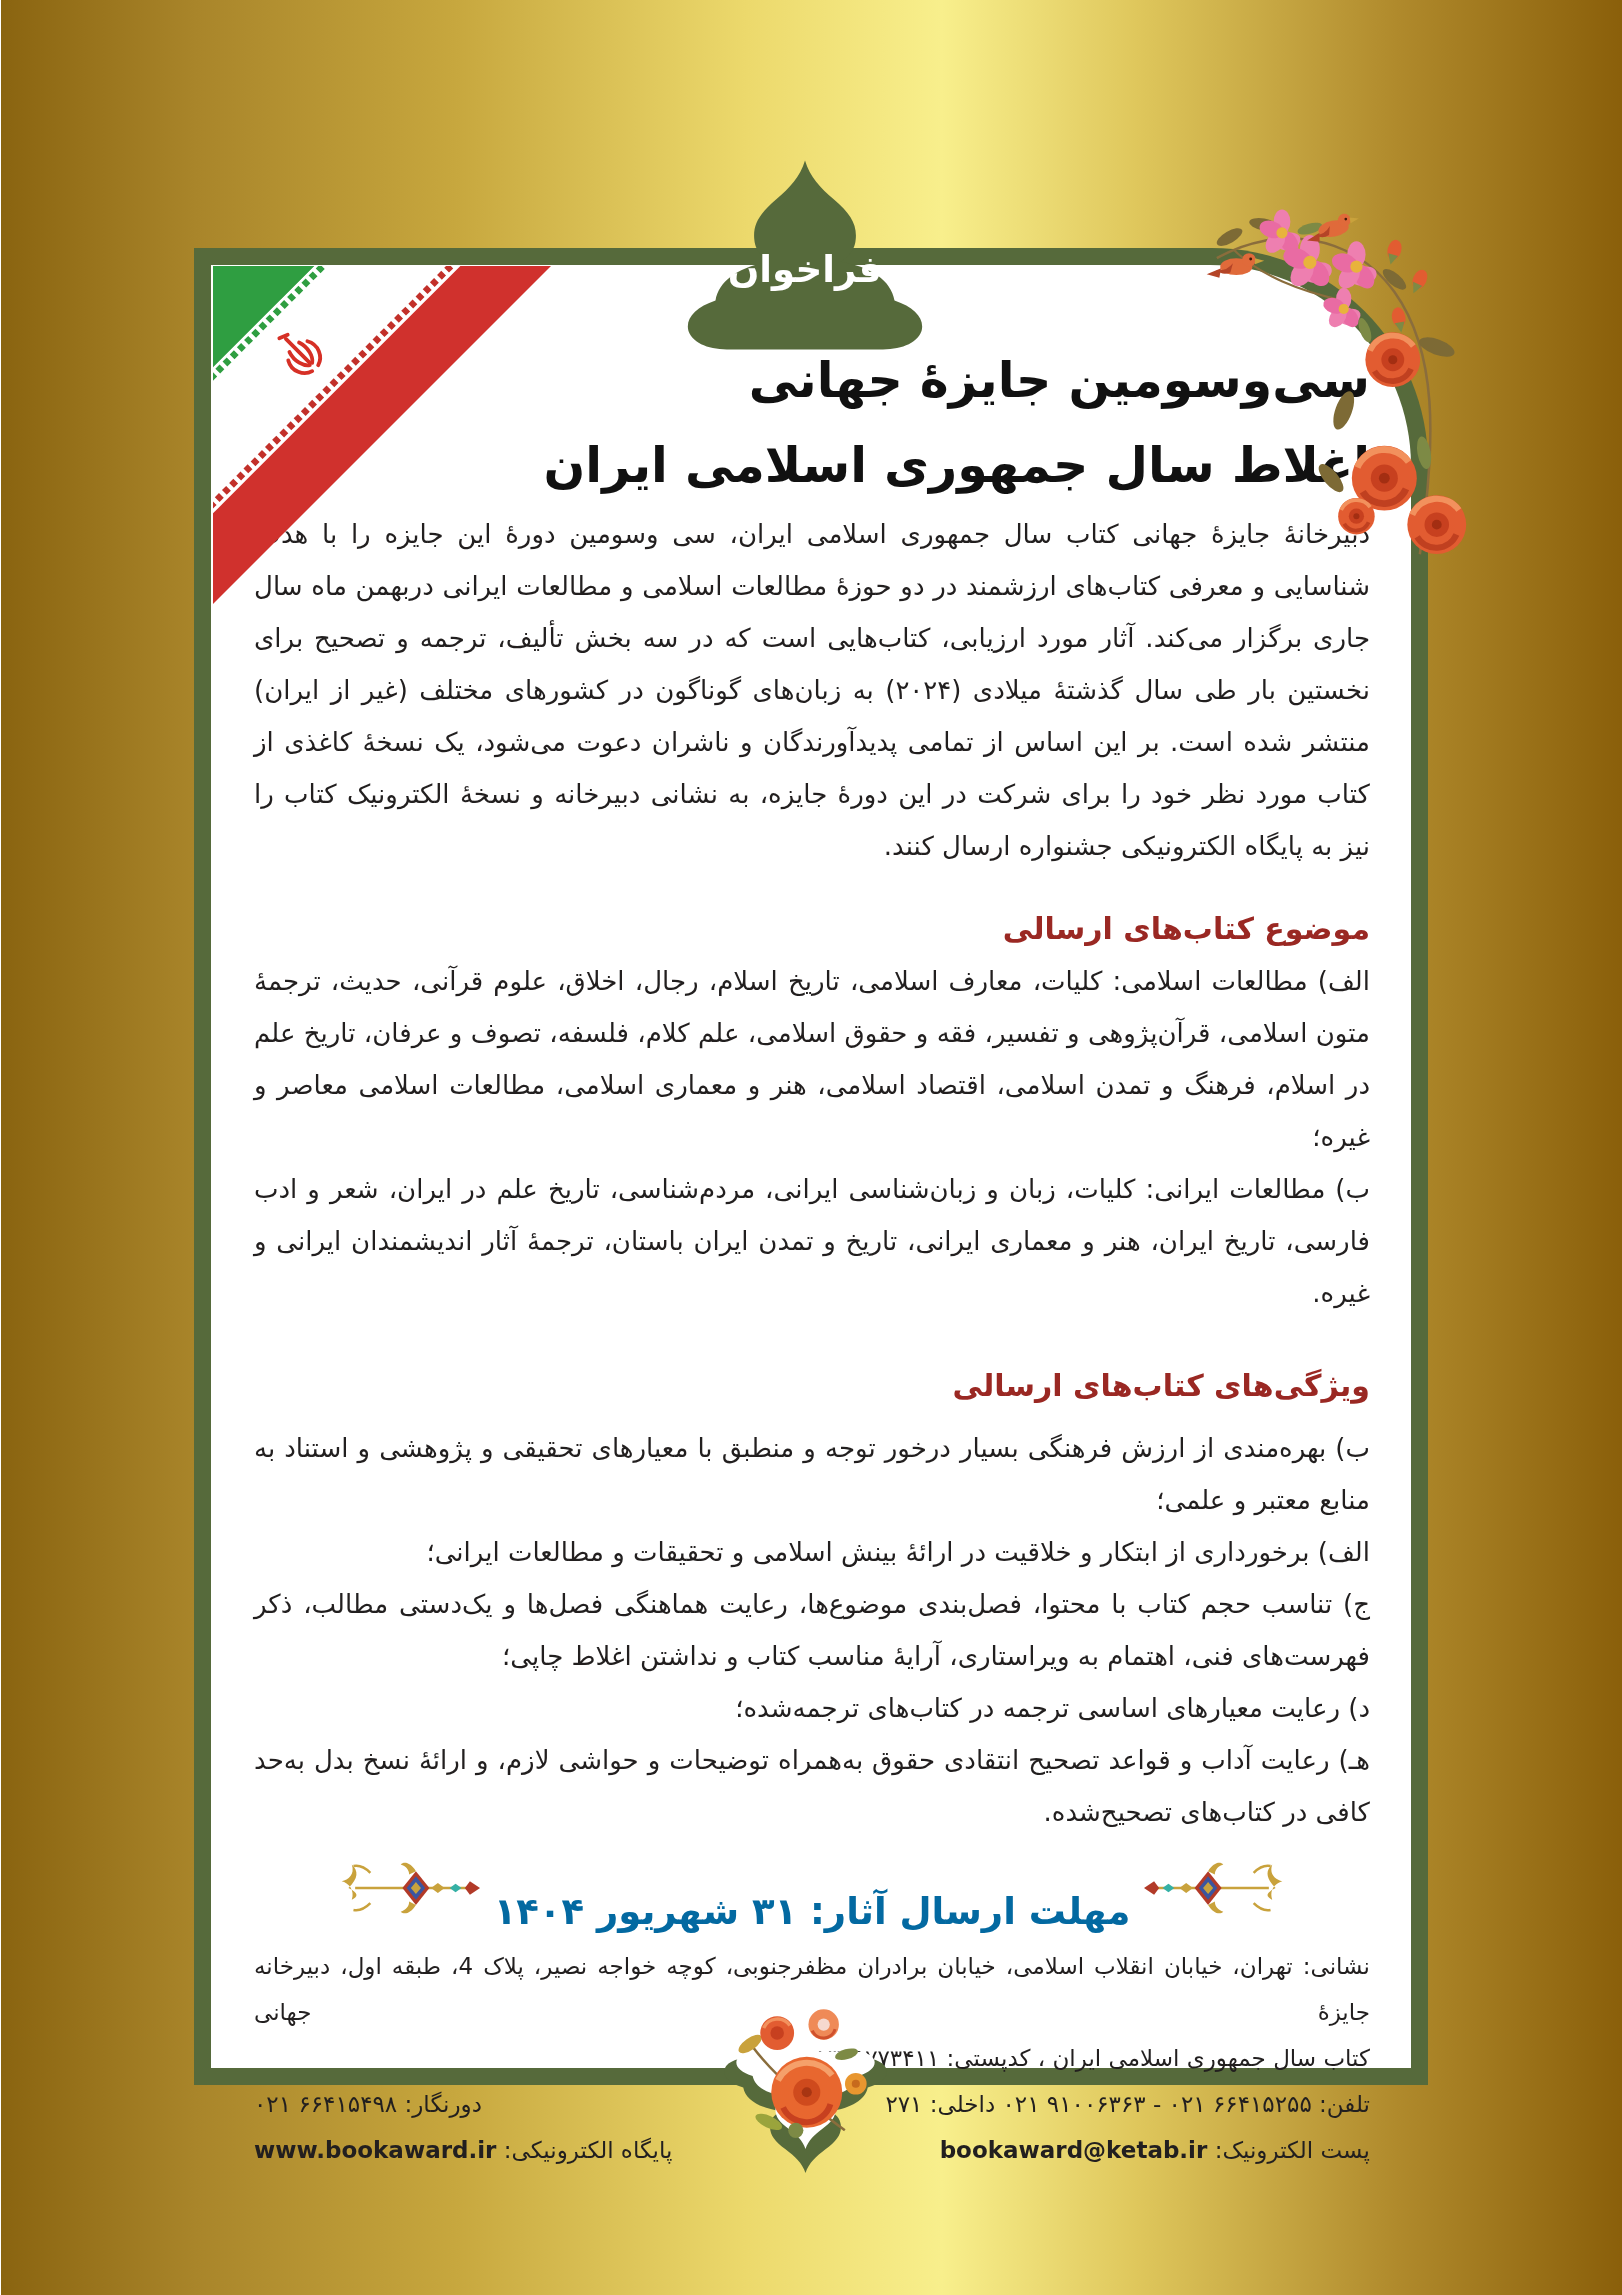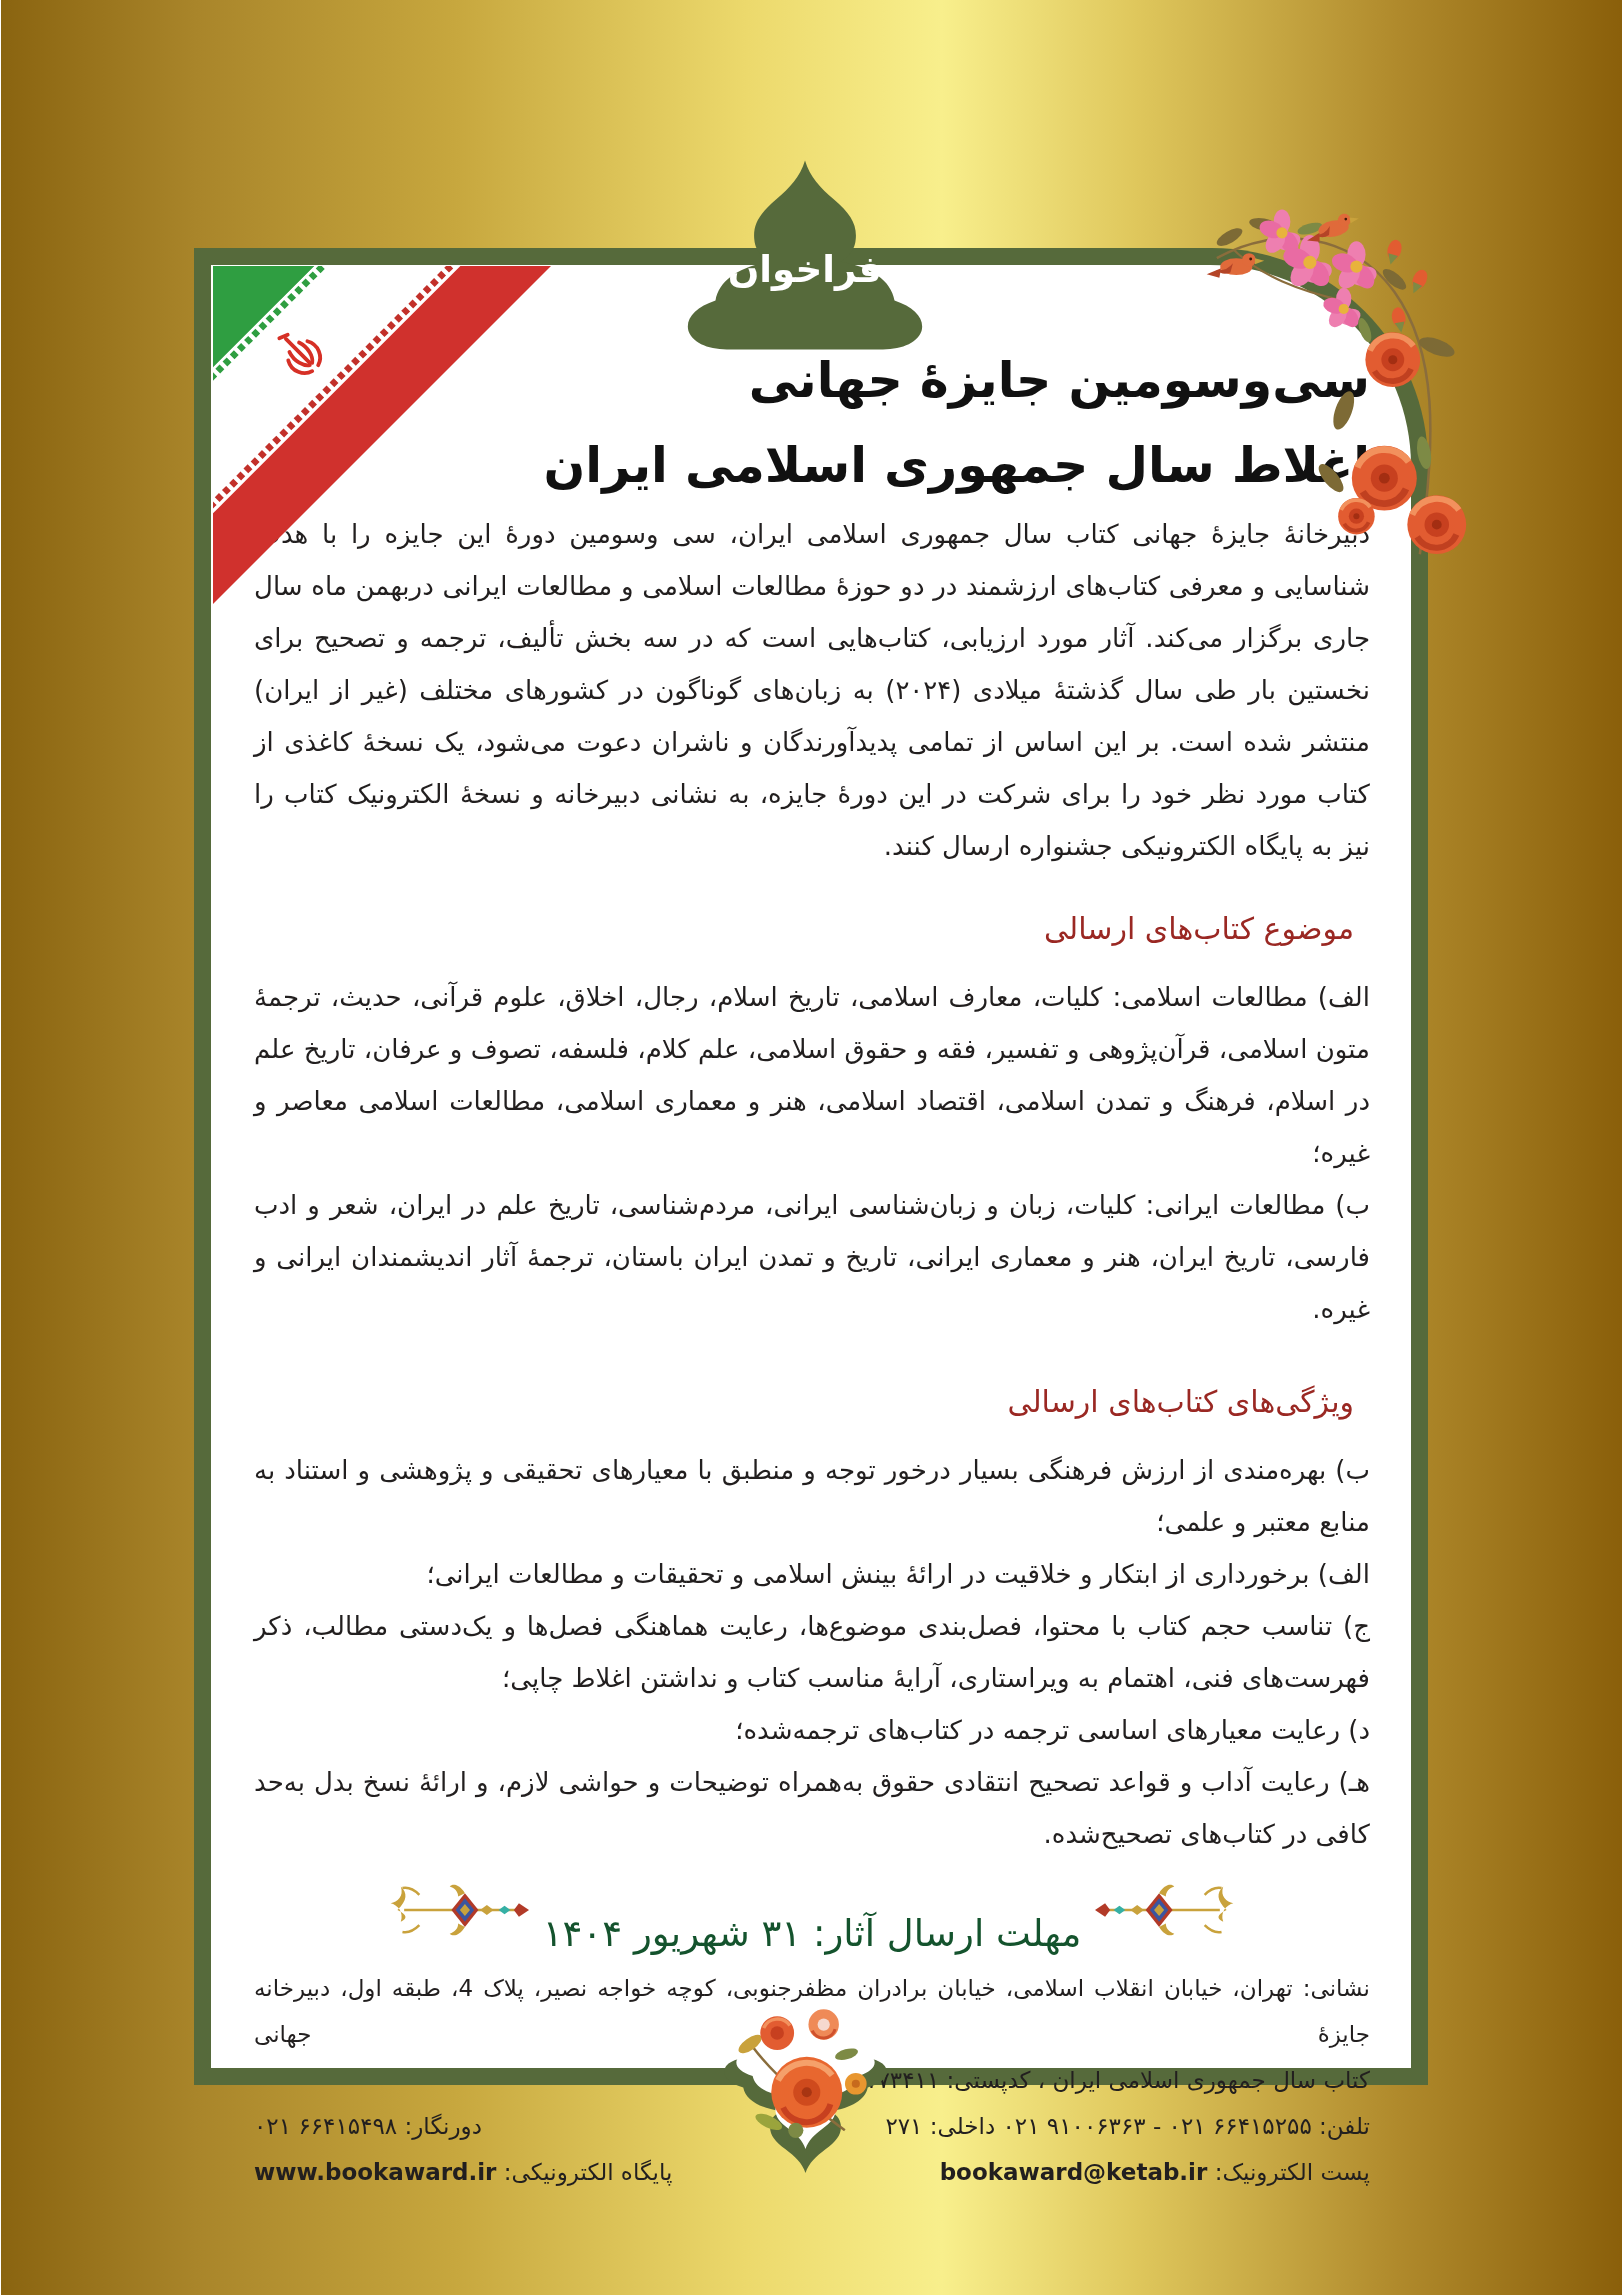--- a/index.html
+++ b/index.html
@@ -9,27 +9,27 @@
     background:linear-gradient(90deg,#8a6410 0%,#a9852a 12%,#c7a73e 28%,#ecd96c 46%,#f8ef8c 58%,#dfc75c 70%,#b08a2c 86%,#8a5f0a 100%);
   }
   .frame{position:absolute;left:194px;top:248px;width:1234px;height:1837px;
     background:#566a3b;border-top-right-radius:216px;}
   .content{position:absolute;inset:17px;background:#ffffff;border-top-right-radius:201px;}
   .decor{position:absolute;pointer-events:none;}
   .textcol{position:absolute;left:254px;top:338px;width:1116px;z-index:2;color:#221f1f;}
   .title-line{font-size:49px;line-height:85px;font-weight:bold;text-align:right;color:#111111;}
   p.body, .item{font-size:26px;line-height:52px;margin:0;text-align:justify;}
   .intro{margin-top:40px;}
-  .sec-heading{font-size:30px;line-height:52px;font-weight:normal;color:#9a2823;margin:16px;}
+  .sec-heading{font-size:30px;line-height:52px;font-weight:bold;color:#9a2823;margin:0;}
   .h1m{margin-top:31px;}
   .h2m{margin-top:41px;}
   .pA{margin-top:13.5px;}
   .items{margin-top:10px;}
   .deadline-row{margin-top:22px;height:56px;display:flex;align-items:center;justify-content:center;gap:12px;}
-  .deadline-text{font-size:37px;font-weight:normal;color:#14532d;white-space:nowrap;margin-top:47px;}
+  .deadline-text{font-size:37px;font-weight:bold;color:#0369a1;white-space:nowrap;margin-top:47px;}
   .orn{width:144px;height:54px;flex:0 0 auto;}
   .orn.mirror{transform:scaleX(-1);}
   .footer{margin-top:27px;font-size:23px;line-height:46px;color:#221f1f;}
   .addr1{text-align:justify;text-align-last:justify;}
   .addr2{text-align:right;}
   .frow{display:flex;justify-content:space-between;}
   .latin{direction:ltr;unicode-bidi:embed;font-weight:bold;}
   svg{display:block;}
   .badge-label{fill:#ffffff;font-family:"DejaVu Sans",sans-serif;font-weight:bold;font-size:44px;}
 </style>

